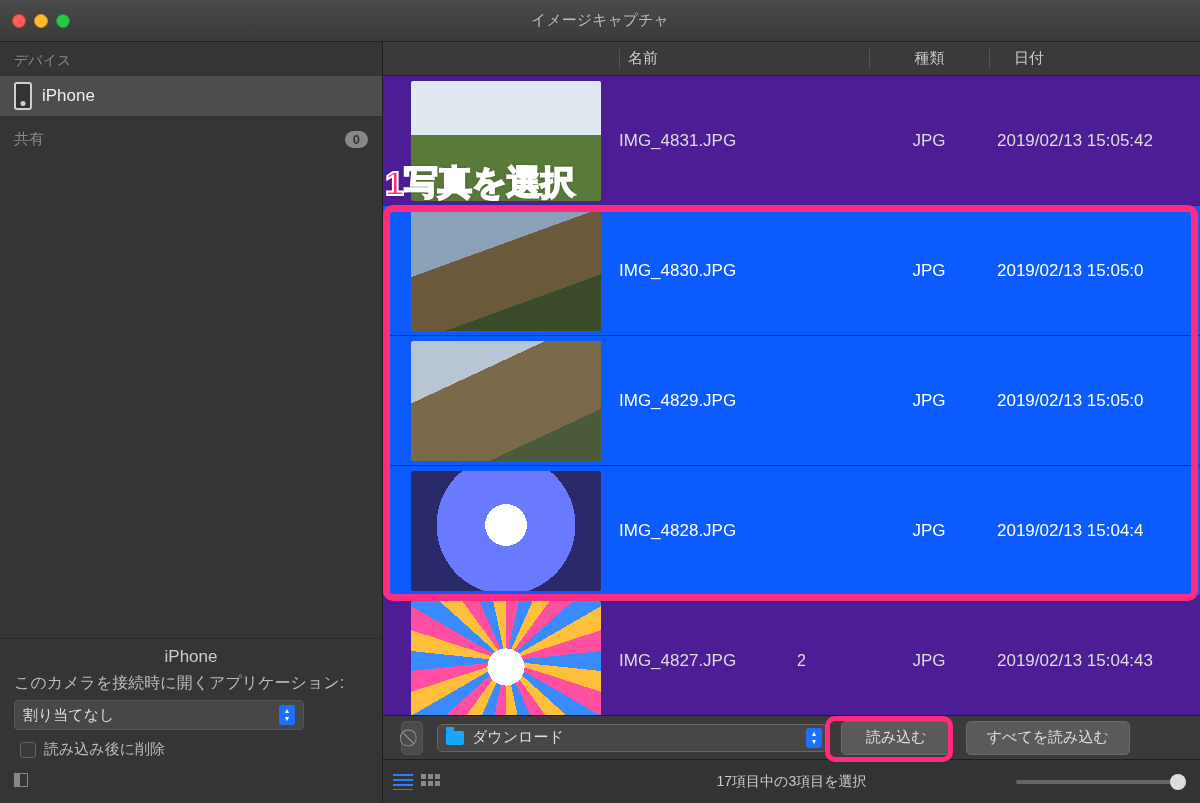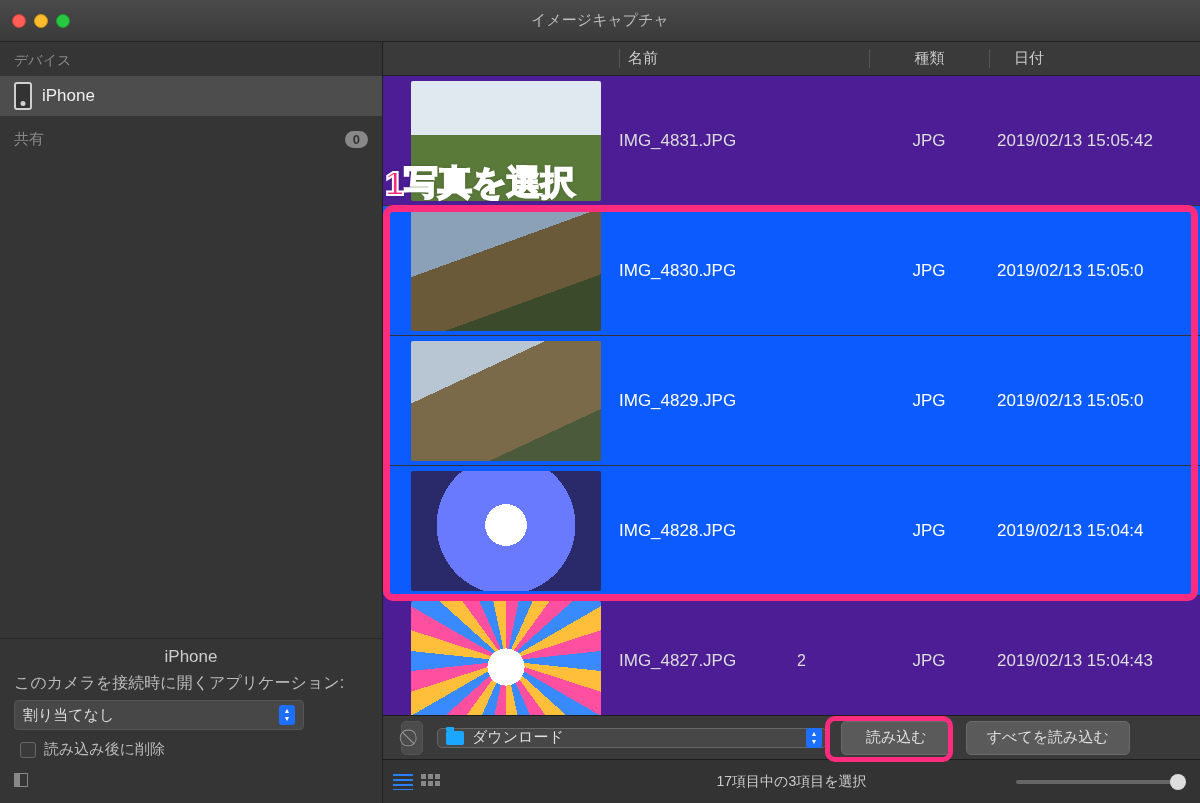--- a/index.html
+++ b/index.html
@@ -43,21 +43,21 @@
   .row .c-kind { flex: 0 0 120px; text-align: center; }
   .row .c-date { flex: 1; padding-left: 8px; white-space: nowrap; }
   .selmarker { position: absolute; left: 0; top: 0; bottom: 0; width: 20px; background: #0b5bff; }
   
   .annot { position: absolute; z-index: 50; pointer-events: none; }
   .annot.pinkbox { border: 7px solid #ff2b7f; border-radius: 10px; }
   .annot.label { color: #ff2b7f; font-weight: 900; font-size: 34px; -webkit-text-stroke: 2px #fff; text-shadow: 0 0 4px rgba(0,0,0,.3); display: flex; align-items: center; }
   .toolbar { height: 44px; border-top: 1px solid #1e1e1e; background: #3a3a3a; display: flex; align-items: center; padding: 0 18px; gap: 14px; }
   .tb-btn { background: #5a5a5a; border: 1px solid #6a6a6a; border-radius: 5px; height: 34px; display: flex; align-items: center; padding: 0 10px; color: #ddd; font-size: 15px; }
   .tb-btn.disabled { opacity: .55; }
-  .dlselect { background: #474747; border: 1px solid #666; border-radius: 5px; height: 20px; display: flex; align-items: center; gap: 8px; padding: 0 0 0 8px; flex: 0 0 390px; }
+  .dlselect { background: #474747; border: 1px solid #666; border-radius: 5px; height: 28px; display: flex; align-items: center; gap: 8px; padding: 0 0 0 8px; flex: 0 0 390px; }
   .dlselect .folder { width: 18px; height: 14px; background: #1aa7ff; border-radius: 2px; position: relative; }
   .dlselect .folder::before { content:""; position: absolute; top:-4px; left:0; width:8px; height:4px; background:#1aa7ff; border-radius:1px 1px 0 0; }
   .dlselect .txt { flex:1; color:#ddd; font-size:15px; }
   .statusbar { height: 44px; background: #333; border-top: 1px solid #1e1e1e; display: flex; align-items: center; padding: 0 10px; gap: 12px; font-size: 14px; color: #ccc; position: relative; }
   .viewtoggle { display: flex; gap: 8px; }
   .viewtoggle span { width: 20px; height: 16px; display: inline-block; }
   .viewtoggle .list { background: repeating-linear-gradient(#2a7fff 0 2px, transparent 2px 5px); }
   .viewtoggle .grid { display: grid; grid-template-columns: repeat(3,5px); grid-template-rows: repeat(2,5px); gap: 2px; }
   .viewtoggle .grid i { background:#888; }
   .statusbar .stxt { position: absolute; left: 50%; transform: translateX(-50%); }

